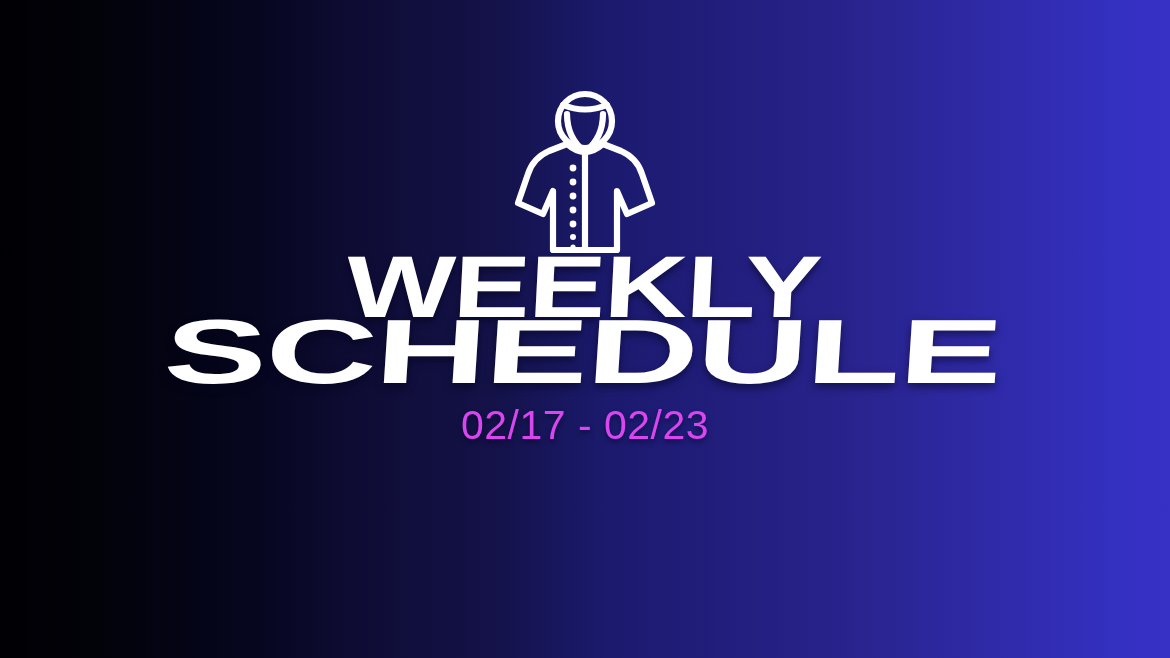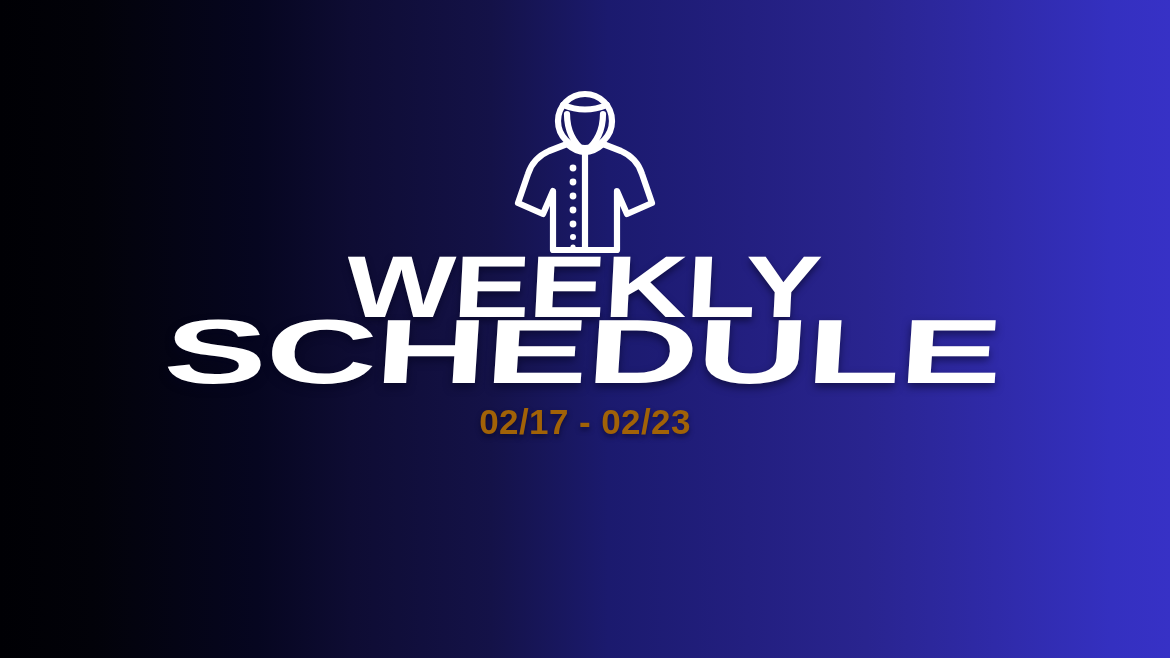--- a/index.html
+++ b/index.html
@@ -91,24 +91,24 @@
     margin: -6px auto 0 auto;
   }
 
   
   .date-range {
     position: absolute;
     left: 0;
     right: 0;
     top: 402px;
     text-align: center;
-    color: #a16207;
+    color: #d946ef;
     font-family: "Liberation Sans", sans-serif;
-    font-weight: 700;
-    font-size: 35px;
+    font-weight: 400;
+    font-size: 41px;
     letter-spacing: 0.012em;
     white-space: nowrap;
     text-shadow: 0 3px 5px rgba(4, 4, 30, 0.5);
     -webkit-font-smoothing: antialiased;
   }
 </style>
 </head>
 <body>
 
 <div id="stage">

